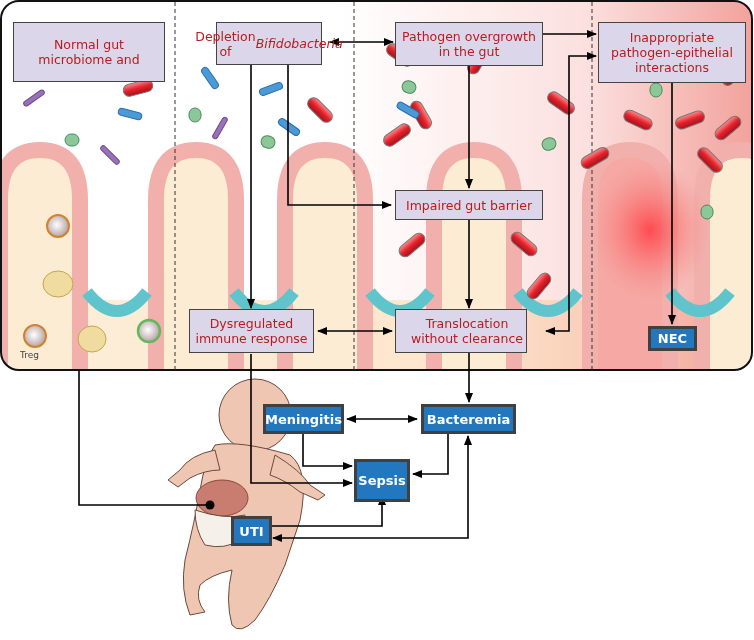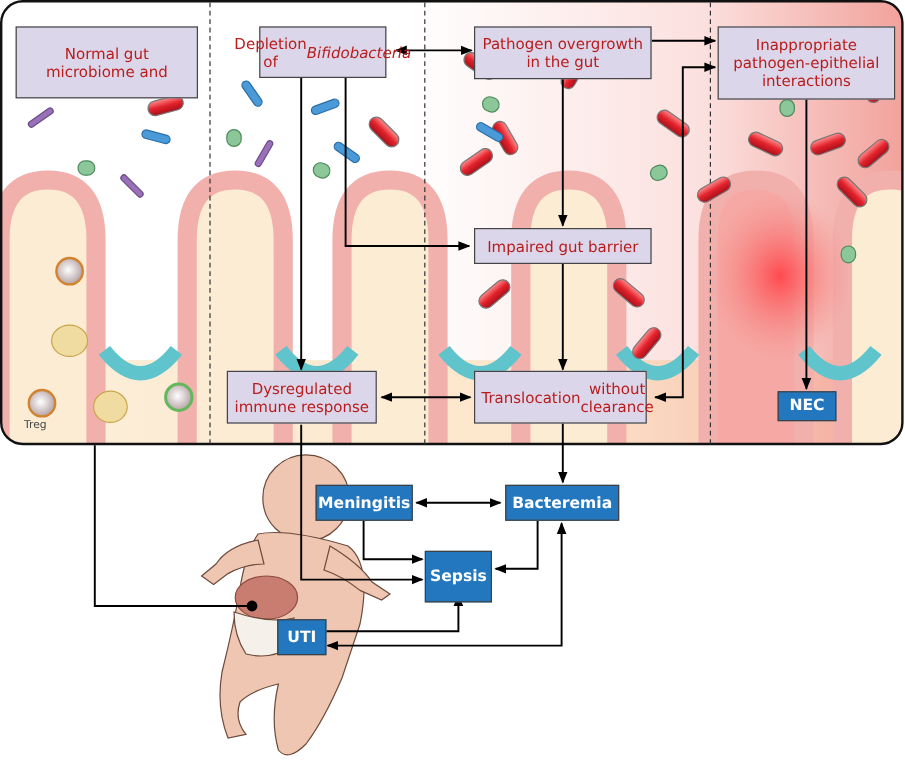--- a/index.html
+++ b/index.html
@@ -1,19 +1,19 @@
 <!DOCTYPE html>
 <html><head>
 <meta charset="utf-8">
 <style>
   html,body{margin:0;padding:0;background:#fff;}
   body{width:754px;height:640px;position:relative;overflow:hidden;font-family:"DejaVu Sans","Liberation Sans",sans-serif;}
   #stage{position:absolute;left:0;top:0;width:754px;height:640px;}
   .box{position:absolute;background:#dcd6ea;border:1.5px solid #444;display:flex;align-items:center;justify-content:center;text-align:center;font-size:12.5px;line-height:15px;color:#b91c1c;box-sizing:border-box;}
-  .bluebox{position:absolute;background:#2277bf;border:1px solid #404040;color:#fff;font-weight:bold;font-size:13px;display:flex;align-items:center;justify-content:center;box-sizing:border-box;}
+  .bluebox{position:absolute;background:#2277bf;border:3px solid #404040;color:#fff;font-weight:bold;font-size:13px;display:flex;align-items:center;justify-content:center;box-sizing:border-box;}
   .treg{position:absolute;left:20px;top:350px;font-size:9px;color:#444;}
   i{font-style:italic;}
 </style>
 </head>
 <body>
 
 <svg id="stage" width="754" height="640" viewBox="0 0 754 640">
   <defs>
     <linearGradient id="bgGrad" x1="0" x2="1" y1="0" y2="0">
       <stop offset="0" stop-color="#ffffff"></stop>
@@ -189,21 +189,21 @@
   <span>pathogen-epithelial</span>
   <span>interactions</span>
 </div>
 <div class="box" style="left:395px;top:190px;width:148px;height:30px;">
   <span>Impaired gut barrier</span>
 </div>
 <div class="box" style="left:189px;top:309px;width:125px;height:44px;flex-direction:column;">
   <span>Dysregulated</span>
   <span>immune response</span>
 </div>
-<div class="box" style="left:395px;top:309px;width:144px;height:44px;flex-direction:row;padding-left:12px;">
+<div class="box" style="left:395px;top:309px;width:132px;height:44px;flex-direction:column;padding-left:12px;">
   <span>Translocation</span>
   <span>without clearance</span>
 </div>
 
 <div class="bluebox" style="left:648px;top:326px;width:49px;height:25px;">NEC</div>
 <div class="bluebox" style="left:263px;top:404px;width:81px;height:30px;">Meningitis</div>
 <div class="bluebox" style="left:421px;top:404px;width:95px;height:30px;">Bacteremia</div>
 <div class="bluebox" style="left:354px;top:459px;width:56px;height:43px;">Sepsis</div>
 <div class="bluebox" style="left:231px;top:516px;width:41px;height:30px;">UTI</div>
 

